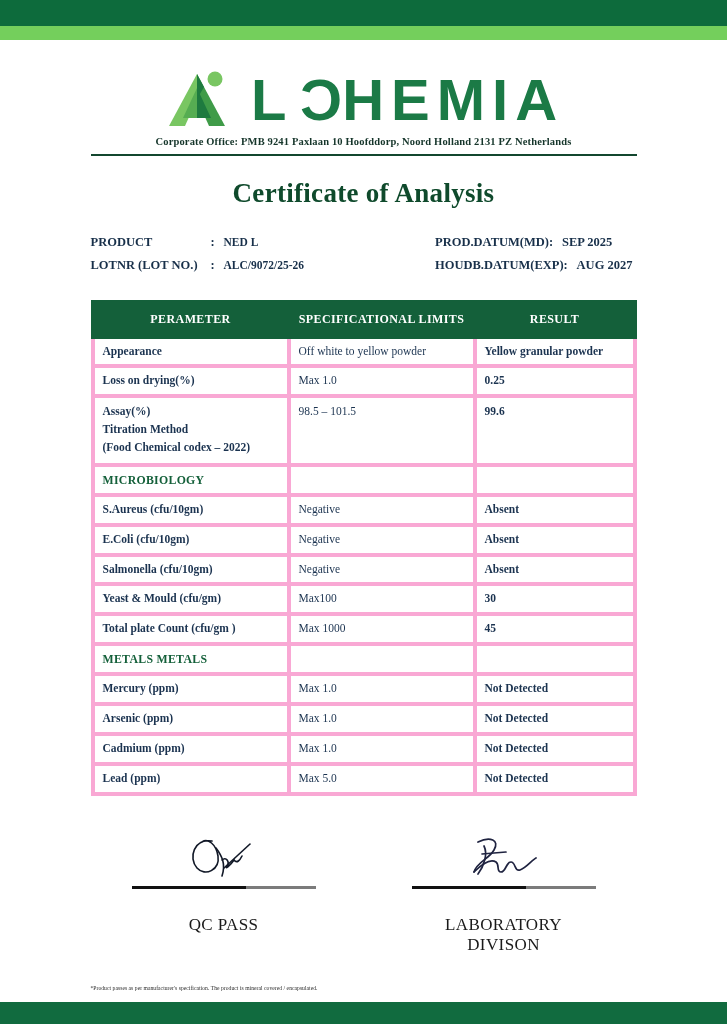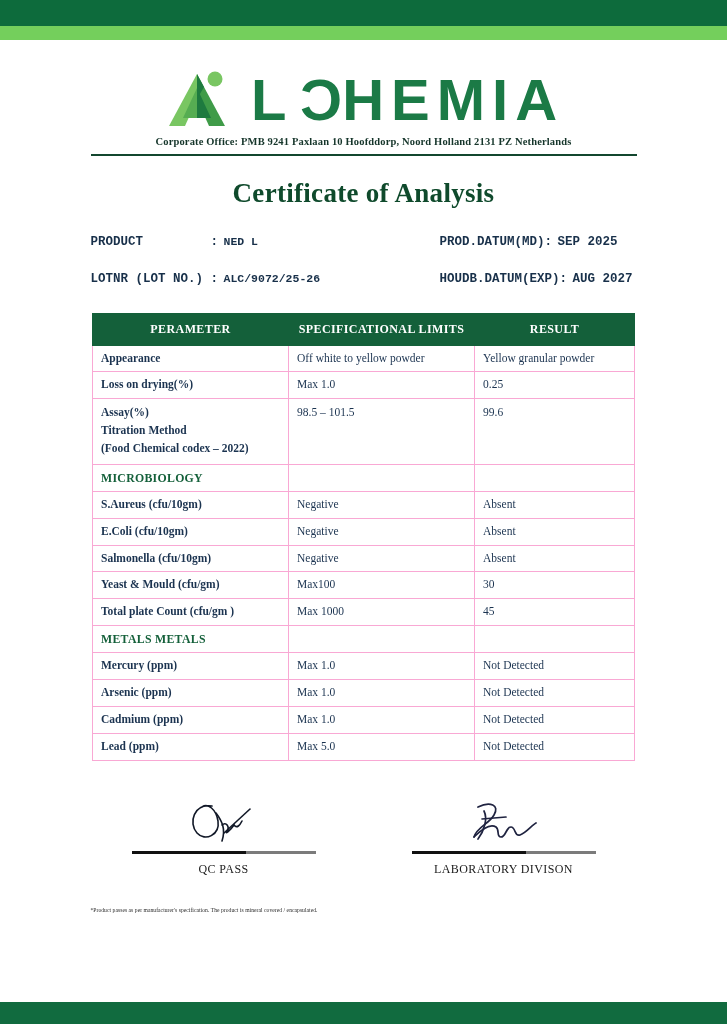--- a/index.html
+++ b/index.html
@@ -92,38 +92,38 @@
   
   .meta {
     margin: 26px auto 0 auto;
     width: 546px;
     display: flex;
     justify-content: space-between;
     font-size: 12.5px;
     font-weight: bold;
     color: #18304a;
   }
-  .meta-col { display: flex; flex-direction: column; gap: 23px; font-family: Liberation Mono, monospace; }
+  .meta-col { display: flex; flex-direction: column; gap: 8px; }
   .meta-line { display: flex; align-items: baseline; white-space: nowrap; }
   .meta-label-left { display: inline-block; width: 120px; }
   .meta-label-right { display: inline-block; }
   .meta-colon { display: inline-block; width: 13px; text-align: left; }
   .meta-value { font-size: 11.5px; }
   .meta-col-right { margin-right: 4px; }
   .meta-col-right .meta-value { font-size: 12.5px; }
 
   
   .coa-table {
     margin: 27px auto 0 auto;
     width: 542px;
     border-collapse: collapse;
     table-layout: fixed;
   }
   .coa-table th, .coa-table td {
-    border: 1px solid #f9a8d4;
+    border: 4px solid #f9a8d4;
     padding: 4px 8px;
     vertical-align: top;
     font-size: 11.5px;
     line-height: 1.55;
   }
   .coa-table thead th {
     background: #14603a;
     color: #ffffff;
     font-weight: bold;
     text-align: center;
@@ -140,21 +140,21 @@
     font-weight: bold;
     color: #1b3350;
   }
   td.param.section {
     color: #14603a;
     font-weight: bold;
     letter-spacing: 0.3px;
     font-size: 11.8px;
   }
   td.spec { font-weight: normal; color: #1b3350; }
-  td.res  { font-weight: normal; color: #1b3350; }
+  td.res  { font-weight: bold; color: #1b3350; }
   .multi-line { white-space: pre-line; }
 
   .row-tall td { padding-top: 5px; padding-bottom: 6px; }
 
   
   .sign-area {
     margin: 36px auto 0 auto;
     width: 546px;
     display: flex;
     justify-content: center;
@@ -167,22 +167,22 @@
   }
   .sign-img { height: 54px; display: flex; align-items: flex-end; justify-content: center; }
   .sign-img svg { display: block; }
   .sign-rule {
     width: 184px;
     height: 3px;
     margin: 0 auto;
     background: linear-gradient(to right, #111 0%, #111 62%, #7b7b7b 62%, #7b7b7b 100%);
   }
   .sign-caption {
-    margin-top: 8px;
-    font-size: 12px;
+    margin-top: 26px;
+    font-size: 17px;
     color: #1a1a1a;
     letter-spacing: 0.4px;
   }
 
   .footnote {
     margin: 30px auto 0 auto;
     width: 546px;
     font-size: 5.6px;
     color: #2a2a2a;
     letter-spacing: 0.05px;

